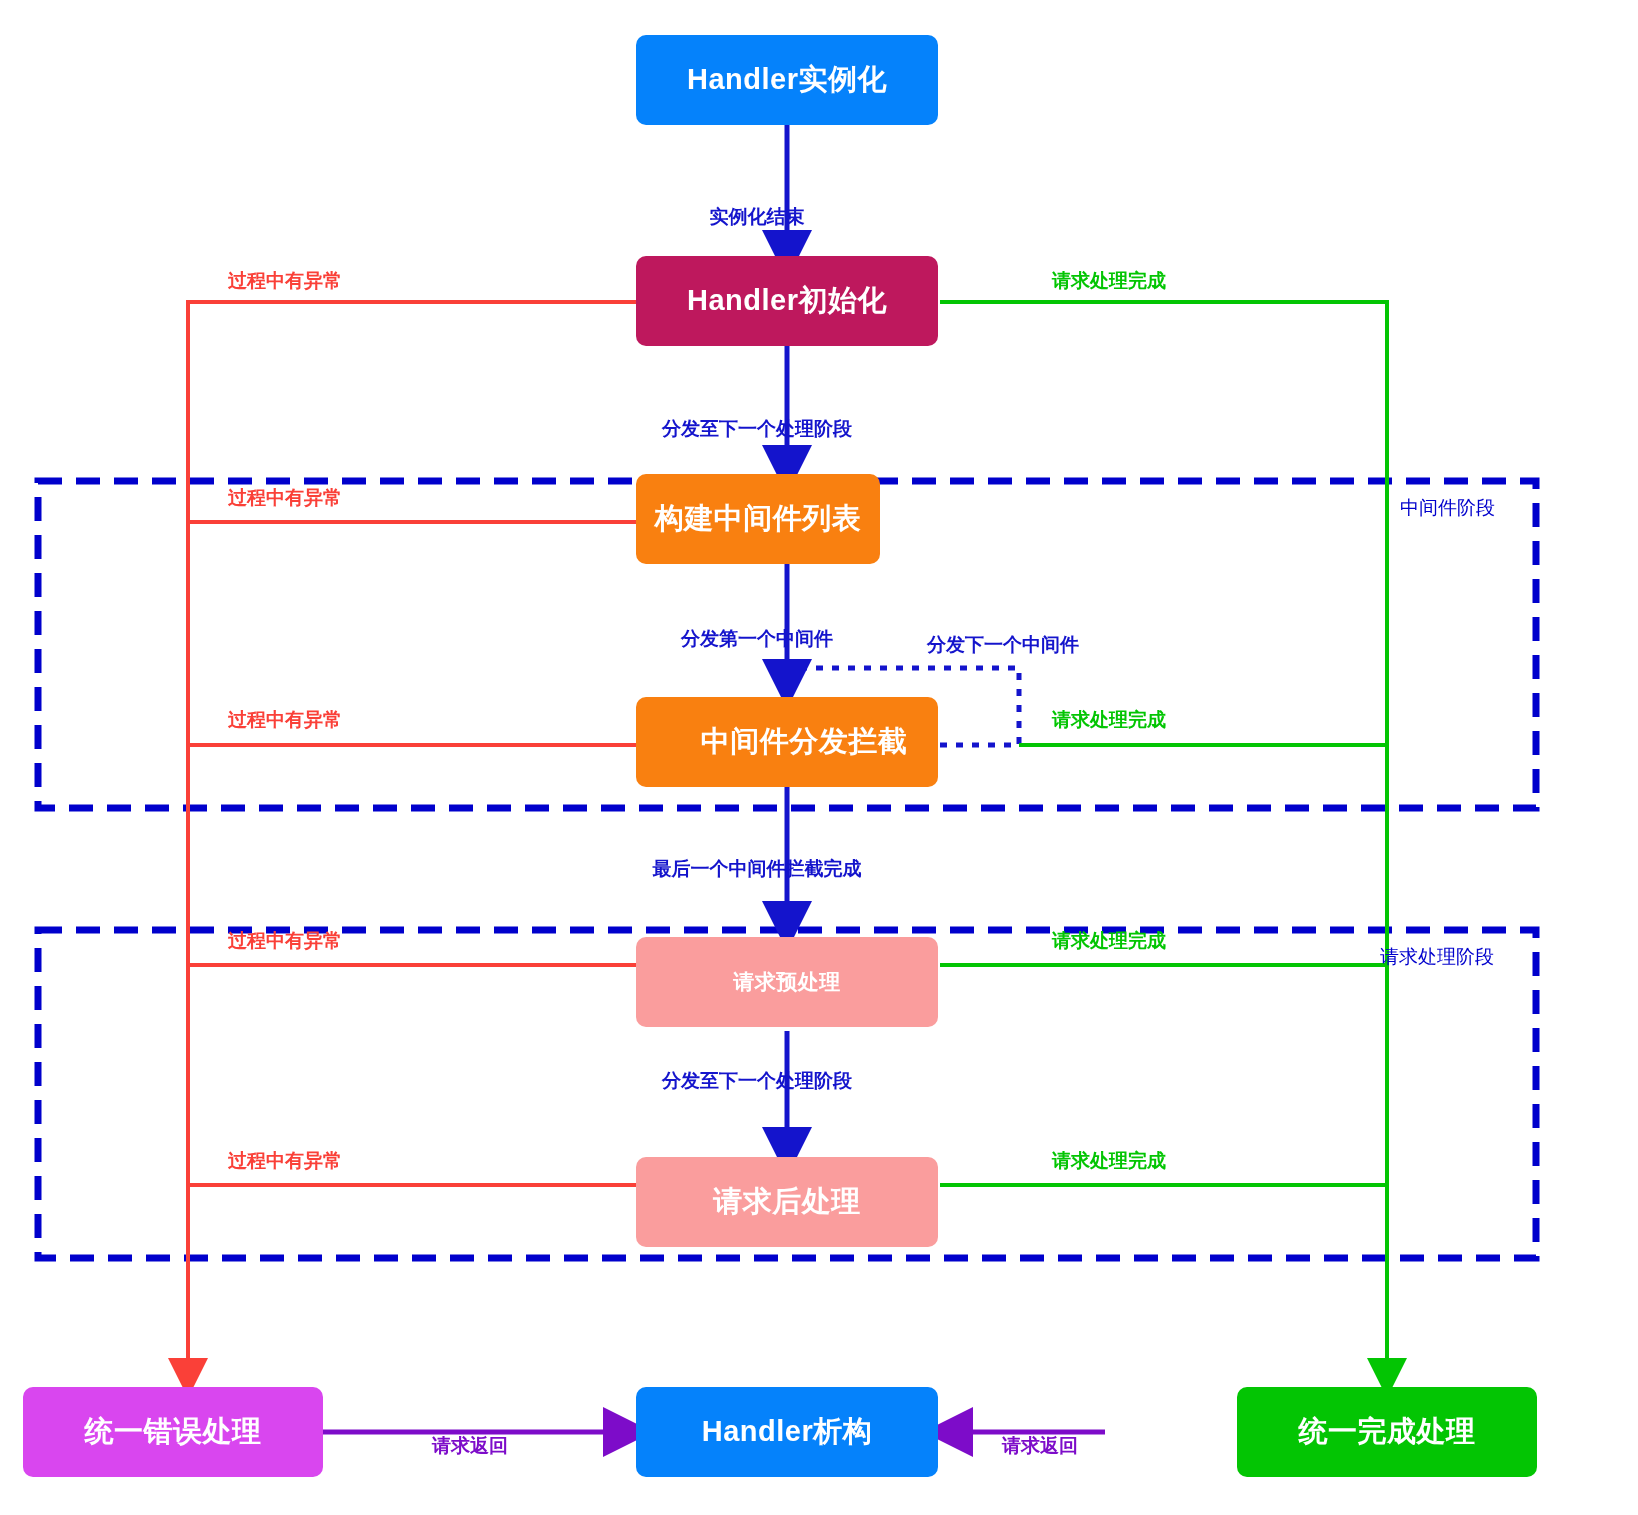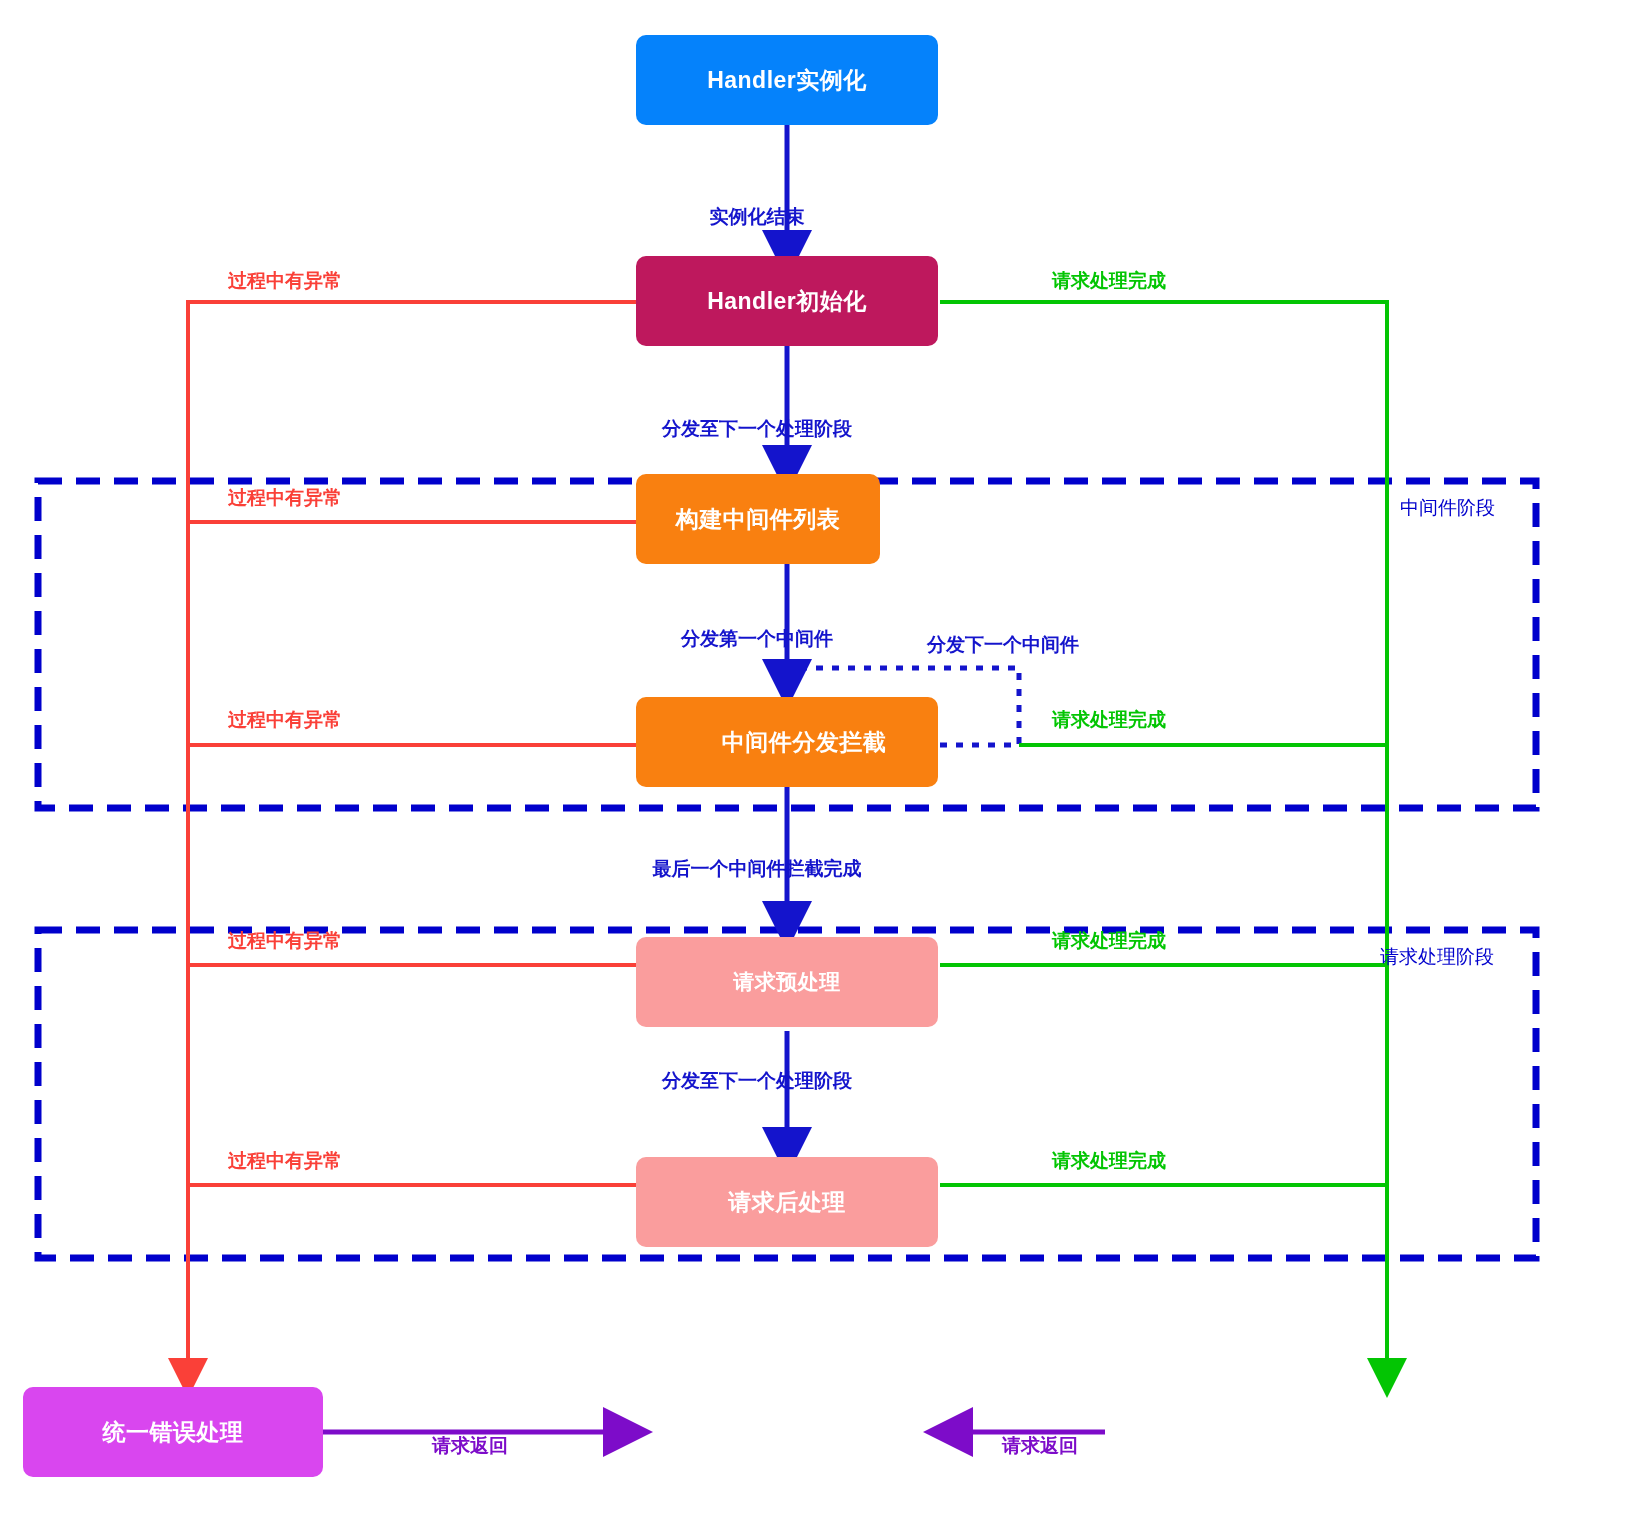--- a/index.html
+++ b/index.html
@@ -25,21 +25,21 @@
     height: 1515px;
   }
   .node {
     position: absolute;
     display: flex;
     align-items: center;
     justify-content: center;
     border-radius: 10px;
     color: #ffffff;
     font-weight: bold;
-    font-size: 23px;
+    font-size: 29px;
     letter-spacing: 0.5px;
     text-align: center;
     box-sizing: border-box;
     user-select: none;
   }
   .node.small { font-size: 21px; }
   .edge-label {
     position: absolute;
     font-size: 19px;
     font-weight: bold;
@@ -126,21 +126,27 @@
   </div>
 
   <div class="node small" style="left:636px; top:937px; width:302px; height:90px; background:#fa9d9d;">
     <span>请求预处理</span>
   </div>
 
   <div class="node" style="left:23px; top:1387px; width:300px; height:90px; background:#d946ef;">
     <span>统一错误处理</span>
   </div>
 
+  <div class="node" style="left:636px; top:1387px; width:302px; height:90px; background:#0582fb;">
+    <span>Handler析构</span>
+  </div>
 
+  <div class="node" style="left:1237px; top:1387px; width:300px; height:90px; background:#03c503;">
+    <span>统一完成处理</span>
+  </div>
 
   <div class="group-label" style="left:1400px; top:495px;">
     <span>中间件阶段</span>
   </div>
   <div class="group-label" style="left:1380px; top:944px;">
     <span>请求处理阶段</span>
   </div>
 
   <div class="edge-label center" style="left:757px; top:168px; color:#1414cc;">实例化结束</div>
 

